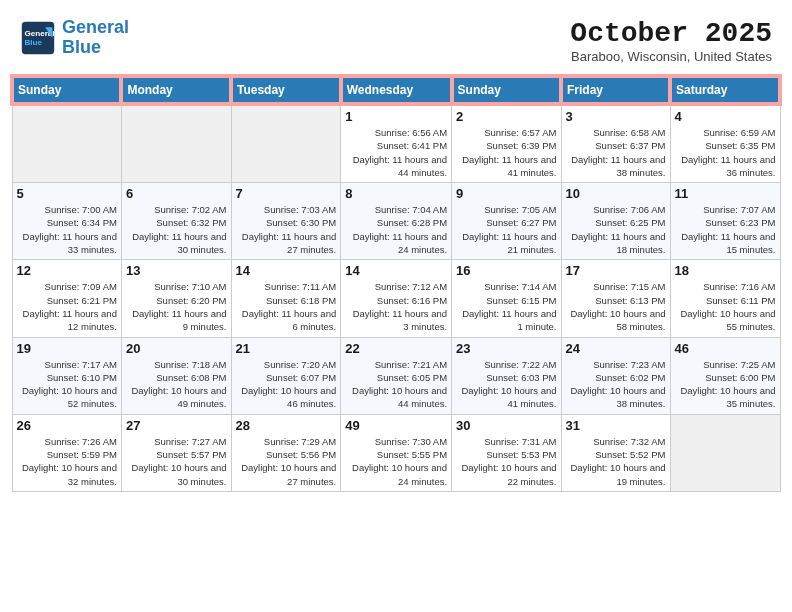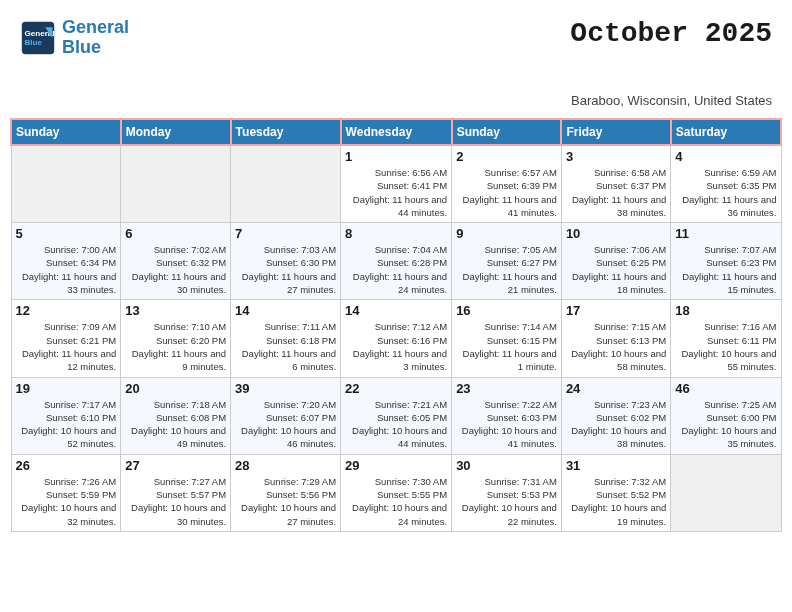--- a/index.html
+++ b/index.html
@@ -39,36 +39,35 @@
     }
     .month-title {
       font-size: 28px;
       font-weight: bold;
       color: #1a1a1a;
       font-family: Liberation Mono, monospace;
     }
     .location-subtitle {
       font-size: 13px;
       color: #444;
-      margin-top: 44px;
     }
     .calendar {
       width: 100%;
       border-collapse: collapse;
       margin-top: 6px;
       border: 1px solid #ccc;
     }
     .calendar th {
       background-color: #2a7ab5;
       color: #fff;
       font-size: 12px;
       font-weight: bold;
       padding: 5px 4px;
       text-align: left;
-      border: 2px solid #fca5a5;
+      border: 4px solid #fca5a5;
     }
     .calendar td {
       vertical-align: top;
       width: 113px;
       min-height: 80px;
       border: 1px solid #ccc;
       padding: 3px 4px;
       font-size: 10px;
       color: #333;
       background: #fff;
@@ -218,21 +217,21 @@
       <tr class="row-even">
         <td>
           <span class="day-number">19</span>
           <div class="day-info">Sunrise: 7:17 AM<br>Sunset: 6:10 PM<br>Daylight: 10 hours and 52 minutes.</div>
         </td>
         <td>
           <span class="day-number">20</span>
           <div class="day-info">Sunrise: 7:18 AM<br>Sunset: 6:08 PM<br>Daylight: 10 hours and 49 minutes.</div>
         </td>
         <td>
-          <span class="day-number">39</span>
+          <span class="day-number">21</span>
           <div class="day-info">Sunrise: 7:20 AM<br>Sunset: 6:07 PM<br>Daylight: 10 hours and 46 minutes.</div>
         </td>
         <td>
           <span class="day-number">22</span>
           <div class="day-info">Sunrise: 7:21 AM<br>Sunset: 6:05 PM<br>Daylight: 10 hours and 44 minutes.</div>
         </td>
         <td>
           <span class="day-number">23</span>
           <div class="day-info">Sunrise: 7:22 AM<br>Sunset: 6:03 PM<br>Daylight: 10 hours and 41 minutes.</div>
         </td>
@@ -252,21 +251,21 @@
         </td>
         <td>
           <span class="day-number">27</span>
           <div class="day-info">Sunrise: 7:27 AM<br>Sunset: 5:57 PM<br>Daylight: 10 hours and 30 minutes.</div>
         </td>
         <td>
           <span class="day-number">28</span>
           <div class="day-info">Sunrise: 7:29 AM<br>Sunset: 5:56 PM<br>Daylight: 10 hours and 27 minutes.</div>
         </td>
         <td>
-          <span class="day-number">29</span>
+          <span class="day-number">49</span>
           <div class="day-info">Sunrise: 7:30 AM<br>Sunset: 5:55 PM<br>Daylight: 10 hours and 24 minutes.</div>
         </td>
         <td>
           <span class="day-number">30</span>
           <div class="day-info">Sunrise: 7:31 AM<br>Sunset: 5:53 PM<br>Daylight: 10 hours and 22 minutes.</div>
         </td>
         <td>
           <span class="day-number">31</span>
           <div class="day-info">Sunrise: 7:32 AM<br>Sunset: 5:52 PM<br>Daylight: 10 hours and 19 minutes.</div>
         </td>

